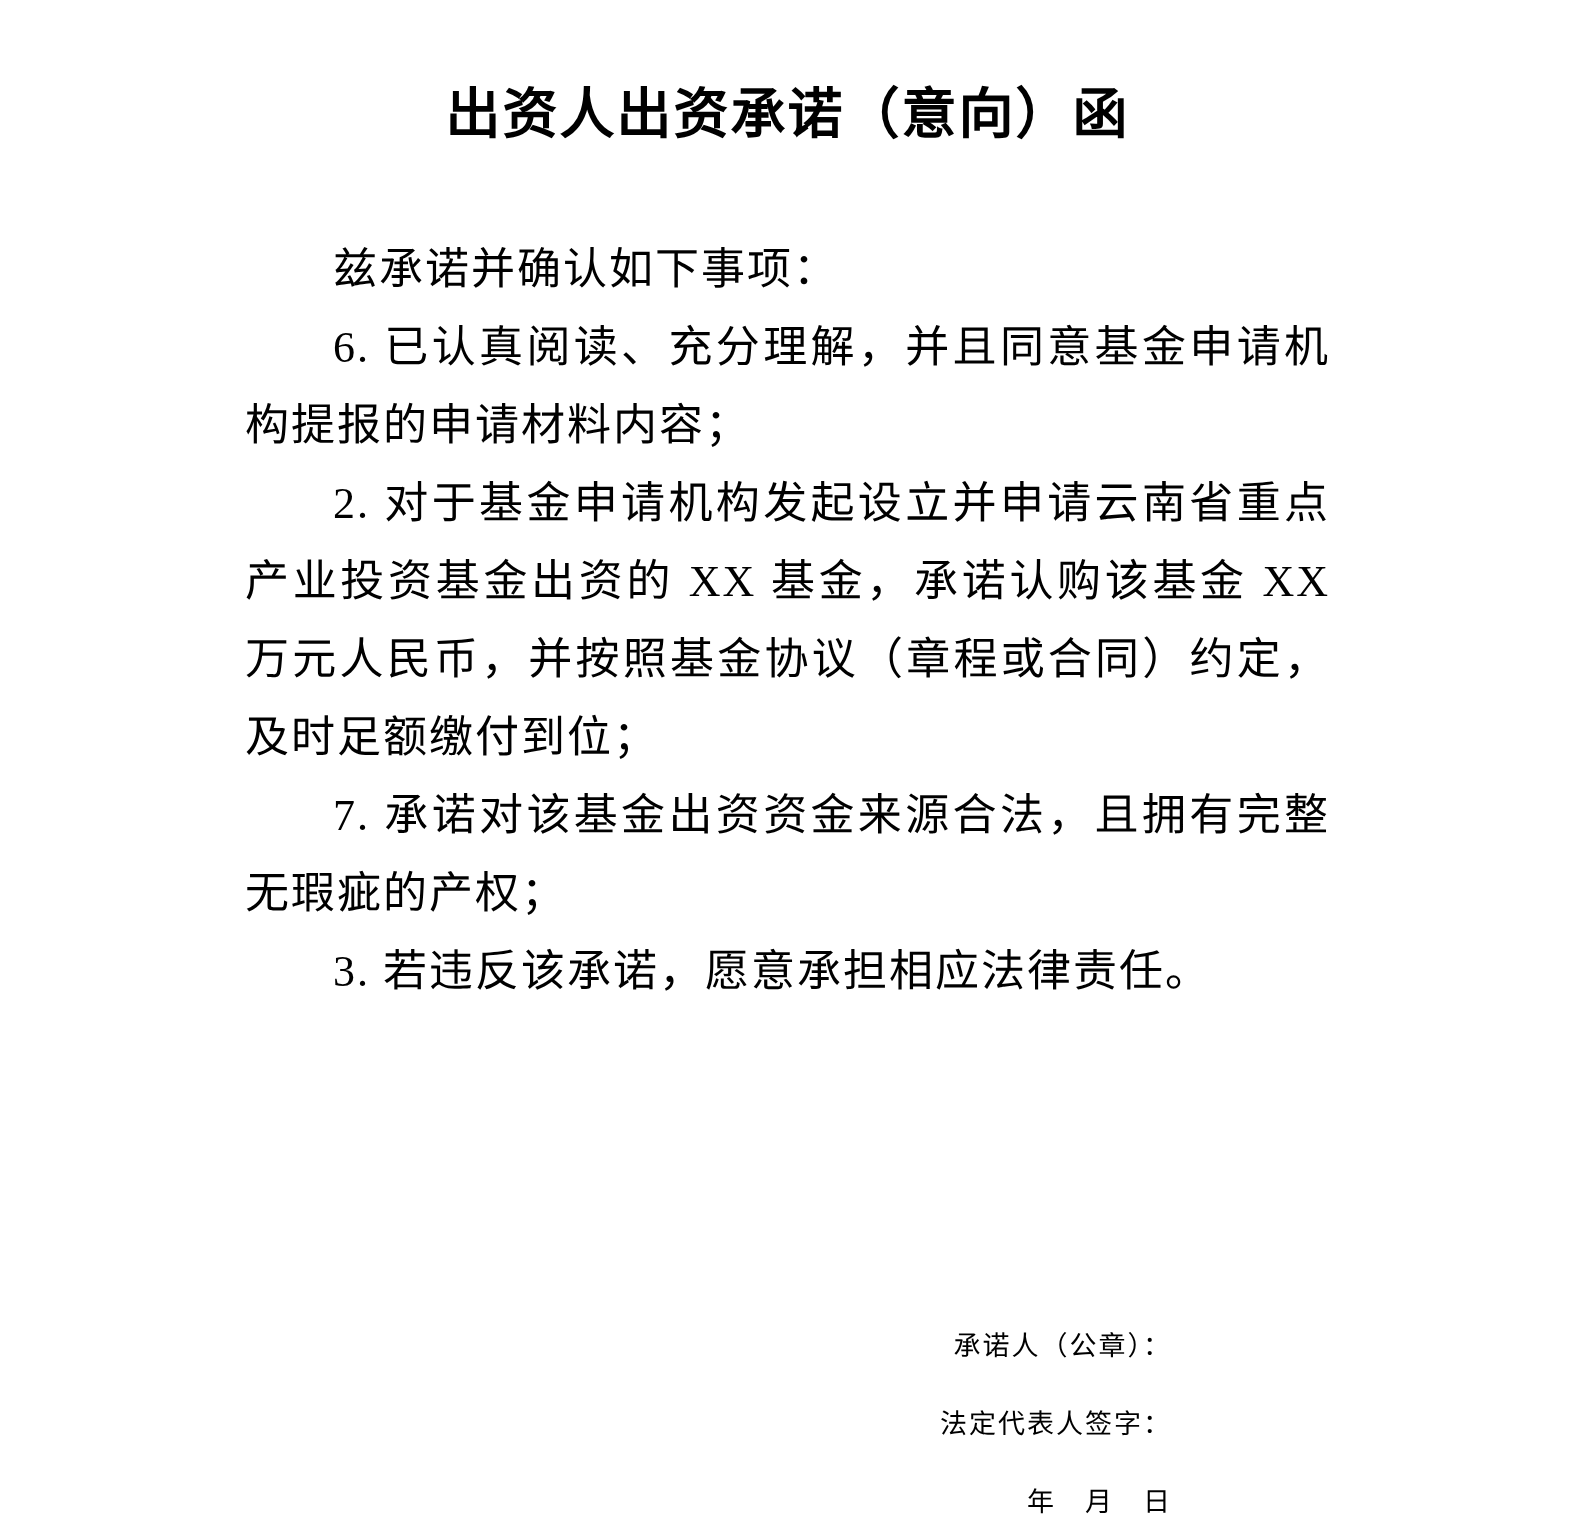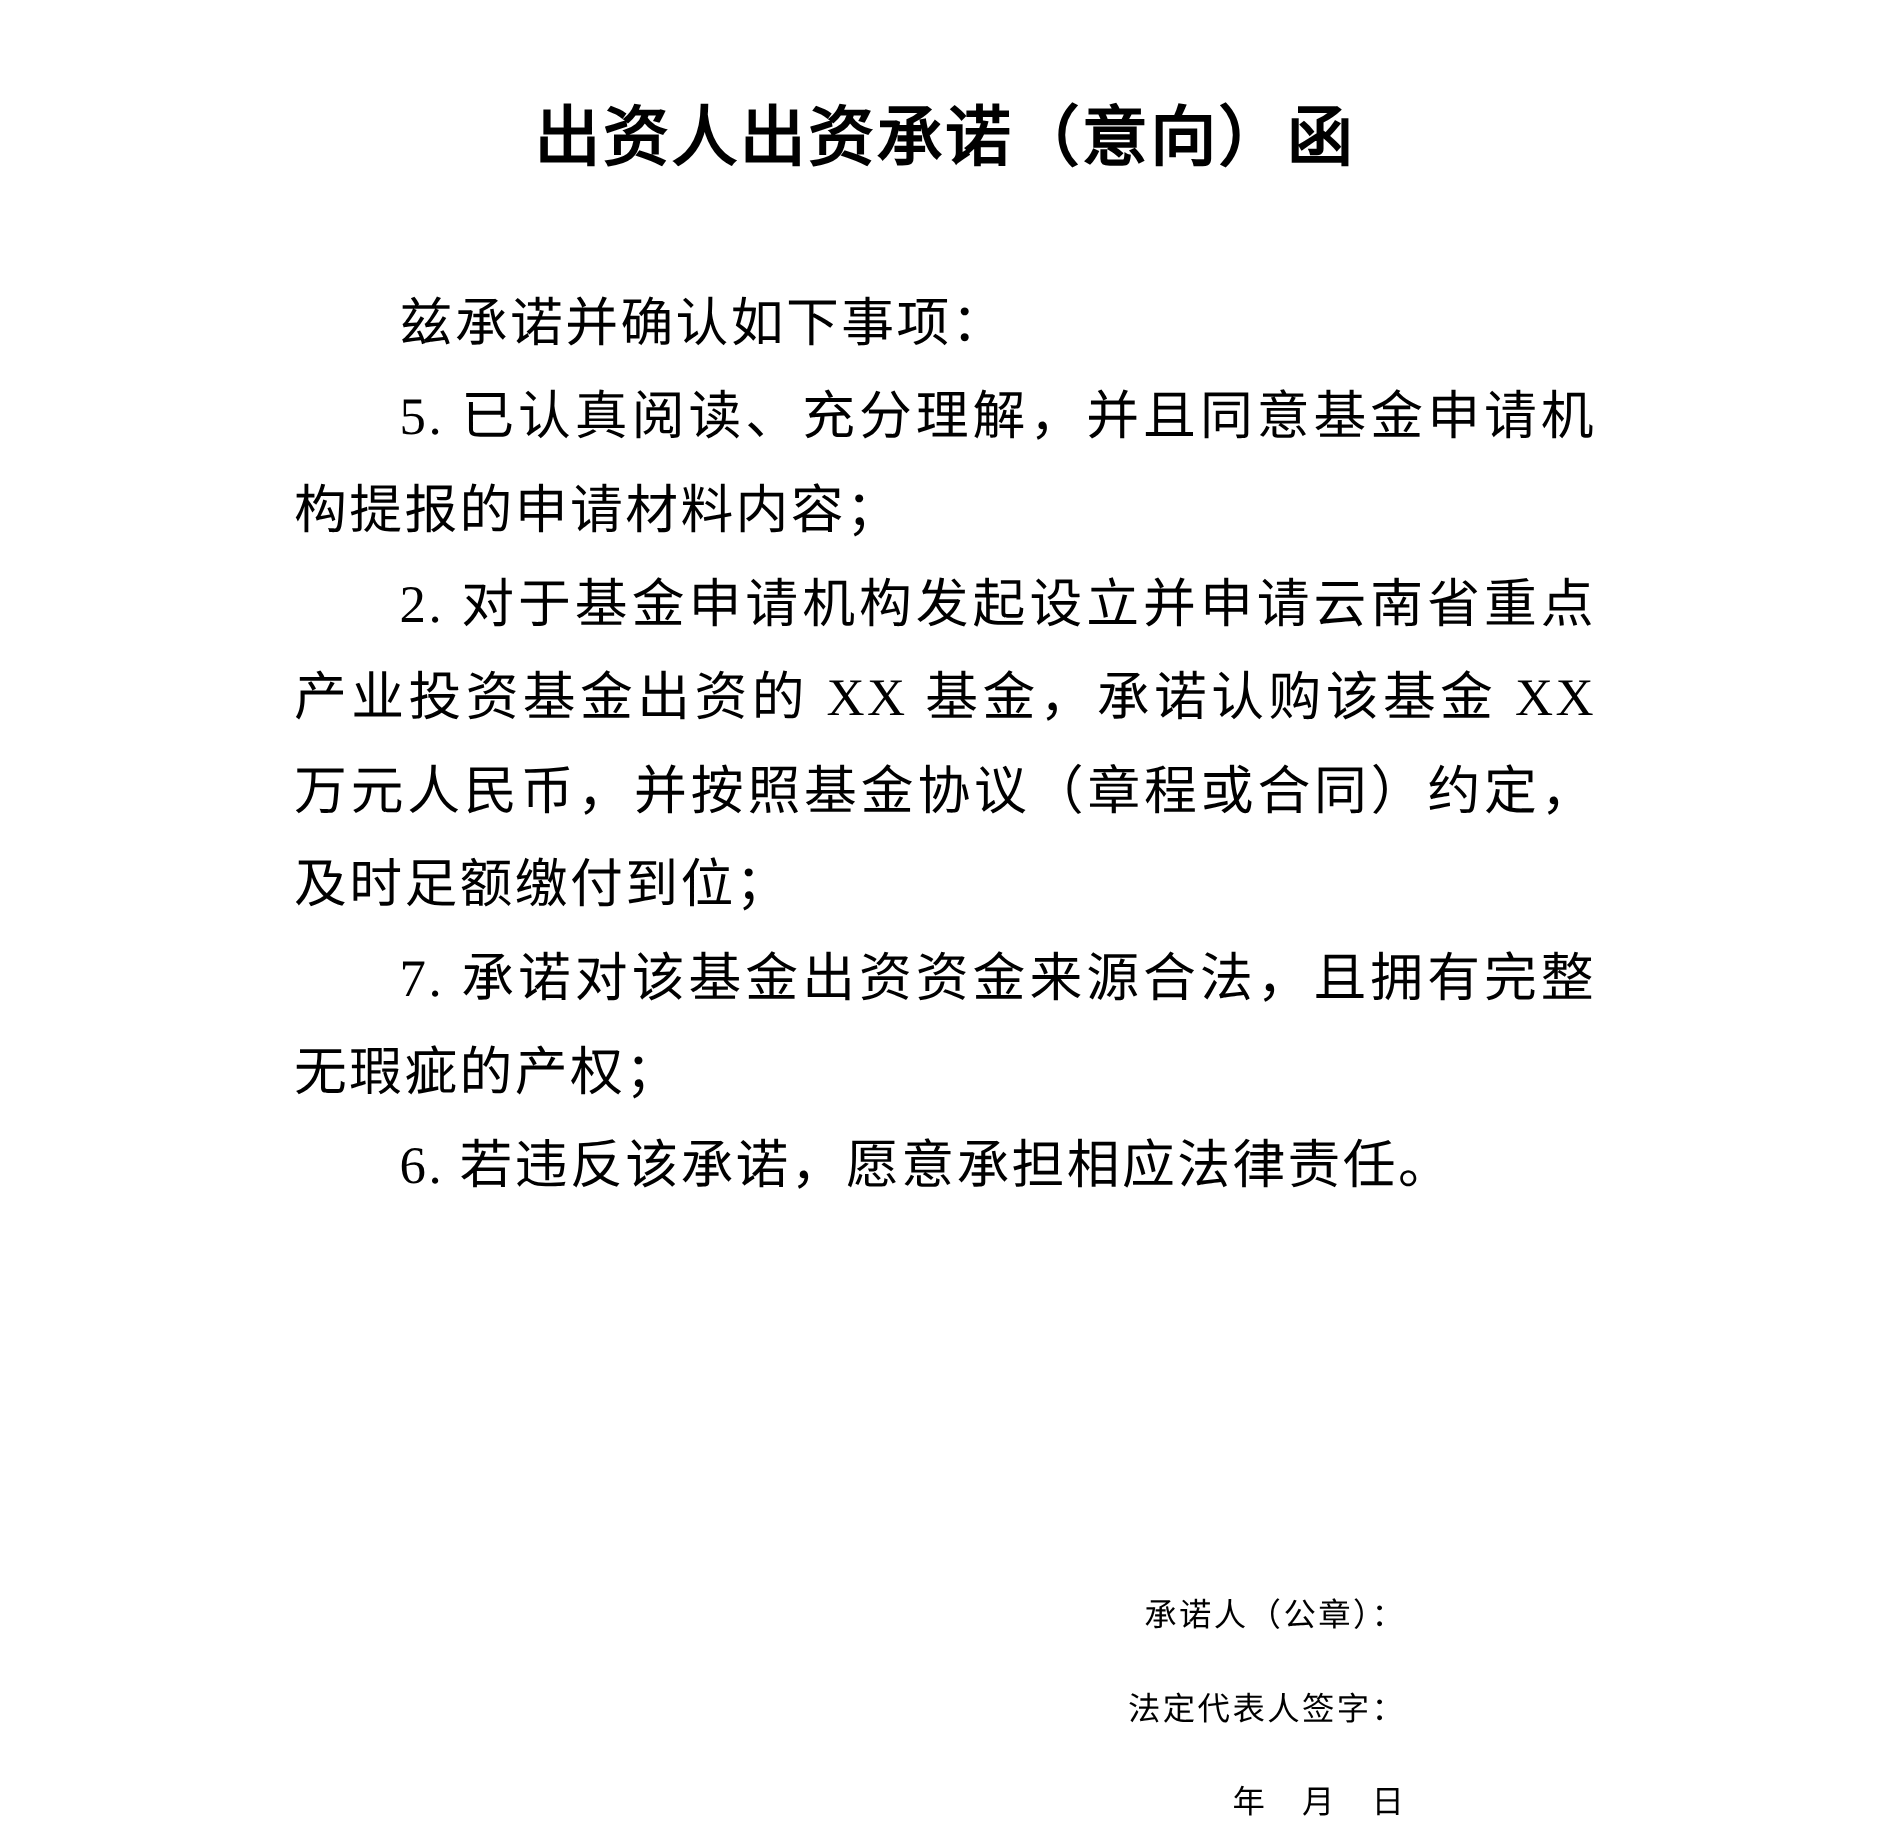--- a/index.html
+++ b/index.html
@@ -55,24 +55,24 @@
 </style>
 </head>
 <body>
 
 <div class="page">
 
   <h1 class="doc-title">出资人出资承诺（意向）函</h1>
 
   <div class="doc-body">
     <p>兹承诺并确认如下事项：</p>
-    <p>5. 已认真阅读、充分理解，并且同意基金申请机构提报的申请材料内容；</p>
+    <p>6. 已认真阅读、充分理解，并且同意基金申请机构提报的申请材料内容；</p>
     <p>2. 对于基金申请机构发起设立并申请云南省重点产业投资基金出资的 XX 基金，承诺认购该基金 XX 万元人民币，并按照基金协议（章程或合同）约定，及时足额缴付到位；</p>
     <p>7. 承诺对该基金出资资金来源合法，且拥有完整无瑕疵的产权；</p>
-    <p>6. 若违反该承诺，愿意承担相应法律责任。</p>
+    <p>3. 若违反该承诺，愿意承担相应法律责任。</p>
   </div>
 
   <div class="signature-block">
     <p>承诺人（公章）：</p>
     <p>法定代表人签字：</p>
     <p>年　月　日</p>
   </div>
 
 </div>
 

